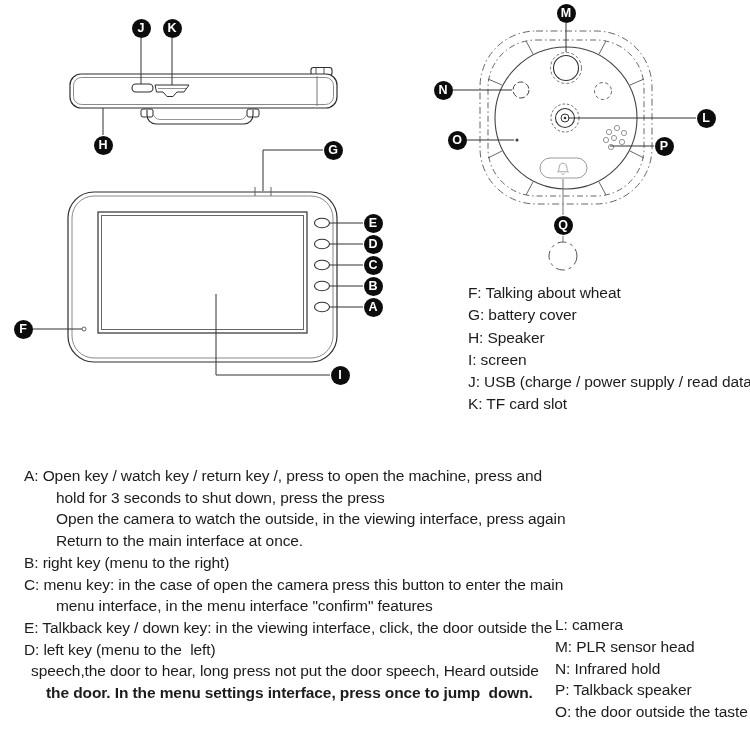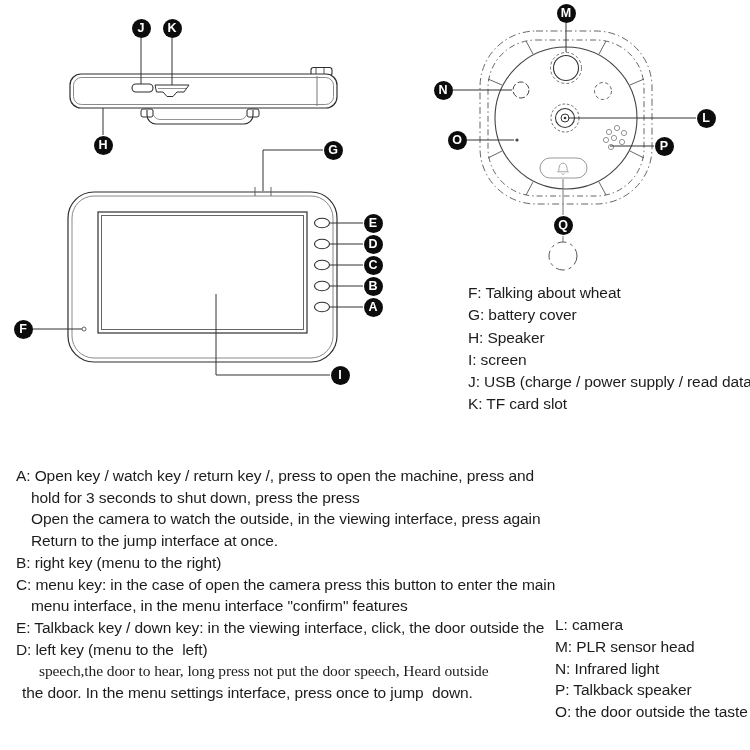--- a/index.html
+++ b/index.html
@@ -13,24 +13,24 @@
     background:#0c0c0c;color:#fff;display:flex;align-items:center;justify-content:center;
     font-size:12.5px;font-weight:bold;line-height:19px;
     font-family:"Liberation Sans",sans-serif;
   }
   .legend div, .desc div{
     white-space:pre;font-size:15.5px;letter-spacing:-0.1px;
   }
   .legend{position:absolute;}
   .legend-fk{left:468px;top:282px;line-height:22.3px;}
   .legend-lq{left:555px;top:614px;line-height:21.8px;}
-  .desc{position:absolute;left:16px;top:465px;line-height:21.7px;}
-  .i15{margin-left:15px;}
-  .i13{margin-left:23px;font-family:Liberation Serif, serif;}
-  .i6{margin-left:6px;}
+  .desc{position:absolute;left:24px;top:465px;line-height:21.7px;}
+  .i15{margin-left:32px;}
+  .i13{margin-left:7px;}
+  .i6{margin-left:22px;font-weight:bold;}
 </style>
 </head>
 <body>
 
 <div class="canvas">
 
   <svg class="art" width="750" height="750" viewBox="0 0 750 750">
 
     <g fill="none">
       <rect x="311" y="67.5" width="21" height="8" rx="2.5" stroke="#2f2f2f" stroke-width="1.1"></rect>
@@ -158,30 +158,30 @@
     <div>G: battery cover</div>
     <div>H: Speaker</div>
     <div>I: screen</div>
     <div>J: USB (charge / power supply / read data)</div>
     <div>K: TF card slot</div>
   </div>
 
   <div class="legend legend-lq">
     <div>L: camera</div>
     <div>M: PLR sensor head</div>
-    <div>N: Infrared light</div>
+    <div>N: Infrared hold</div>
     <div>P: Talkback speaker</div>
     <div>O: the door outside the taste</div>
   </div>
 
   <div class="desc">
     <div>A: Open key / watch key / return key /, press to open the machine, press and</div>
     <div class="i15">hold for 3 seconds to shut down, press the press</div>
     <div class="i15">Open the camera to watch the outside, in the viewing interface, press again</div>
-    <div class="i15">Return to the jump interface at once.</div>
+    <div class="i15">Return to the main interface at once.</div>
     <div>B: right key (menu to the right)</div>
     <div>C: menu key: in the case of open the camera press this button to enter the main</div>
     <div class="i15">menu interface, in the menu interface "confirm" features</div>
     <div>E: Talkback key / down key: in the viewing interface, click, the door outside the</div>
     <div>D: left key (menu to the  left)</div>
     <div class="i13">speech,the door to hear, long press not put the door speech, Heard outside</div>
     <div class="i6">the door. In the menu settings interface, press once to jump  down.</div>
   </div>
 
 </div>

